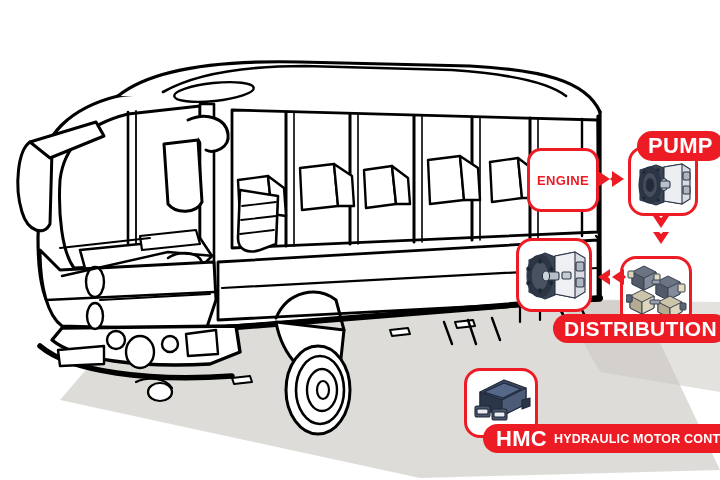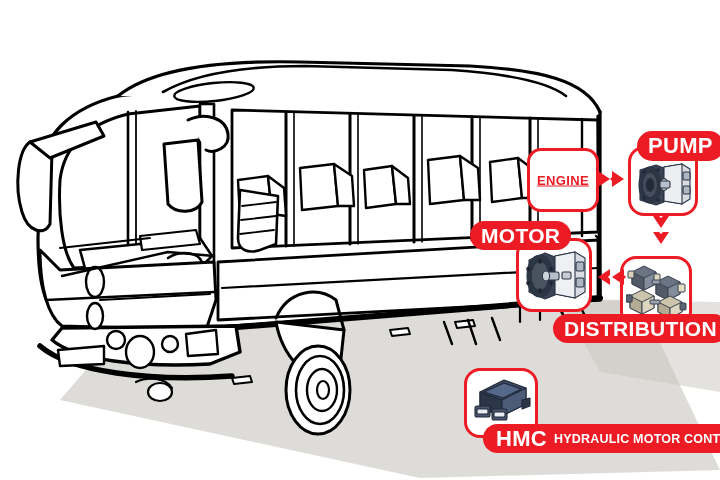--- a/index.html
+++ b/index.html
@@ -24,21 +24,20 @@
   .cbox.engine{ left:527px; top:148px; width:72px; height:64px; border-radius:14px;}
   .cbox.pump{   left:628px; top:146px; width:70px; height:70px;}
   .cbox.motor{  left:516px; top:238px; width:76px; height:74px;}
   .cbox.distr{  left:620px; top:256px; width:72px; height:72px;}
   .cbox.hmc{    left:464px; top:368px; width:74px; height:70px;}
 
   .engine-text{
     position:absolute;left:0;right:0;top:50%;transform:translateY(-50%);
     text-align:center;color:#ED1C24;font-weight:bold;font-size:13px;
     letter-spacing:0.4px;
-    text-decoration:underline;
   }
 
   
   .badge{
     position:absolute;
     background:#ED1C24;
     color:#ffffff;
     border-radius:999px;
     font-weight:bold;
     display:flex;align-items:center;justify-content:center;
@@ -282,23 +281,20 @@
         <path d="M34,8 L54,4 L64,10 L64,44 L54,50 L34,46 Z" fill="#d9dde3"></path>
         <path d="M34,8 L54,4 L54,50 L34,46 Z" fill="#eef0f3"></path>
         <rect x="55" y="14" width="8" height="9" rx="1.4" fill="#aeb6c1"></rect>
         <rect x="55" y="30" width="8" height="9" rx="1.4" fill="#aeb6c1"></rect>
         <rect x="41" y="24" width="9" height="7" rx="1.4" fill="#c6ccd4"></rect>
         <rect x="26" y="24" width="12" height="8" rx="1.8" fill="#b7bec8"></rect>
         <ellipse cx="25" cy="28" rx="3.6" ry="5" fill="#cdd3da"></ellipse>
       </g>
     </svg>
   </div>
-  <div class="badge motor">
-    <span>MOTOR</span>
-  </div>
 
   <div class="cbox distr"></div>
   <div class="comp distr">
     <svg viewBox="0 0 62 60">
       <g stroke="#3a4352" stroke-width="1" stroke-linejoin="round">
 
         <path d="M6,10 L18,4 L30,10 L30,22 L18,28 L6,22 Z" fill="#6b7482"></path>
         <path d="M6,10 L18,16 L18,28 L6,22 Z" fill="#525a68"></path>
         <path d="M18,16 L30,10 L30,22 L18,28 Z" fill="#828c9a"></path>
         <rect x="2" y="9" width="6" height="7" rx="1" fill="#d9d2b8"></rect>

